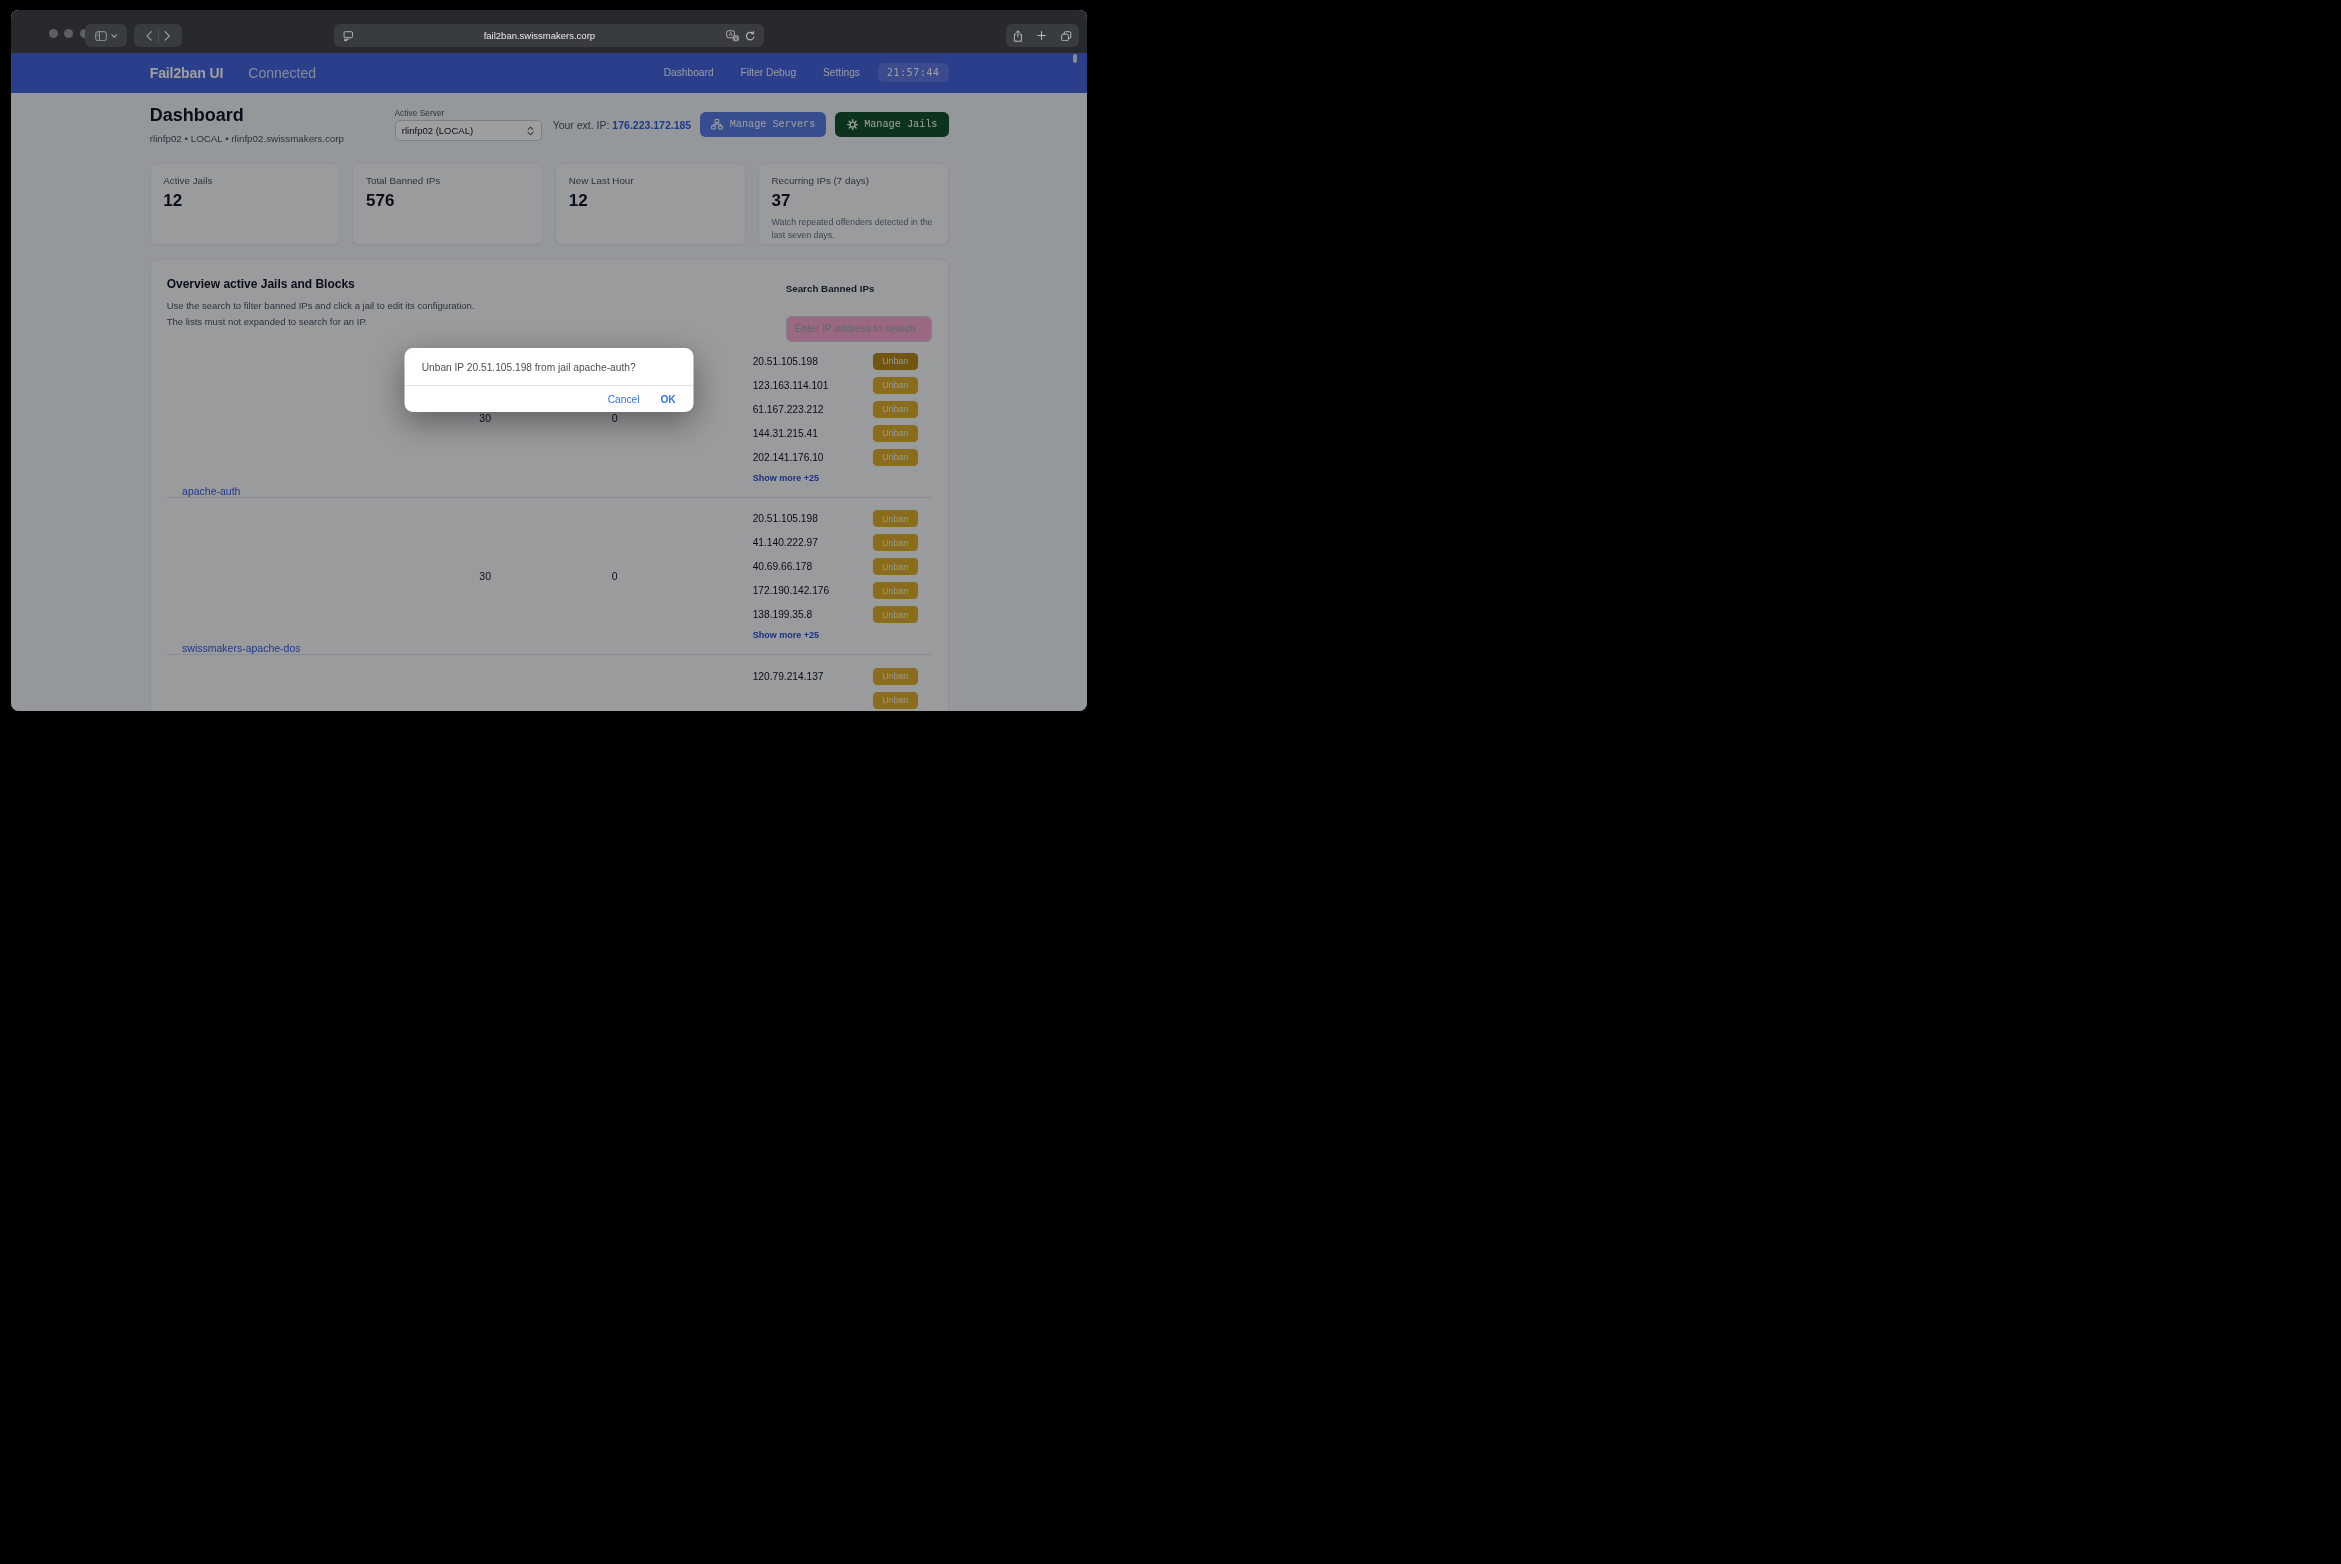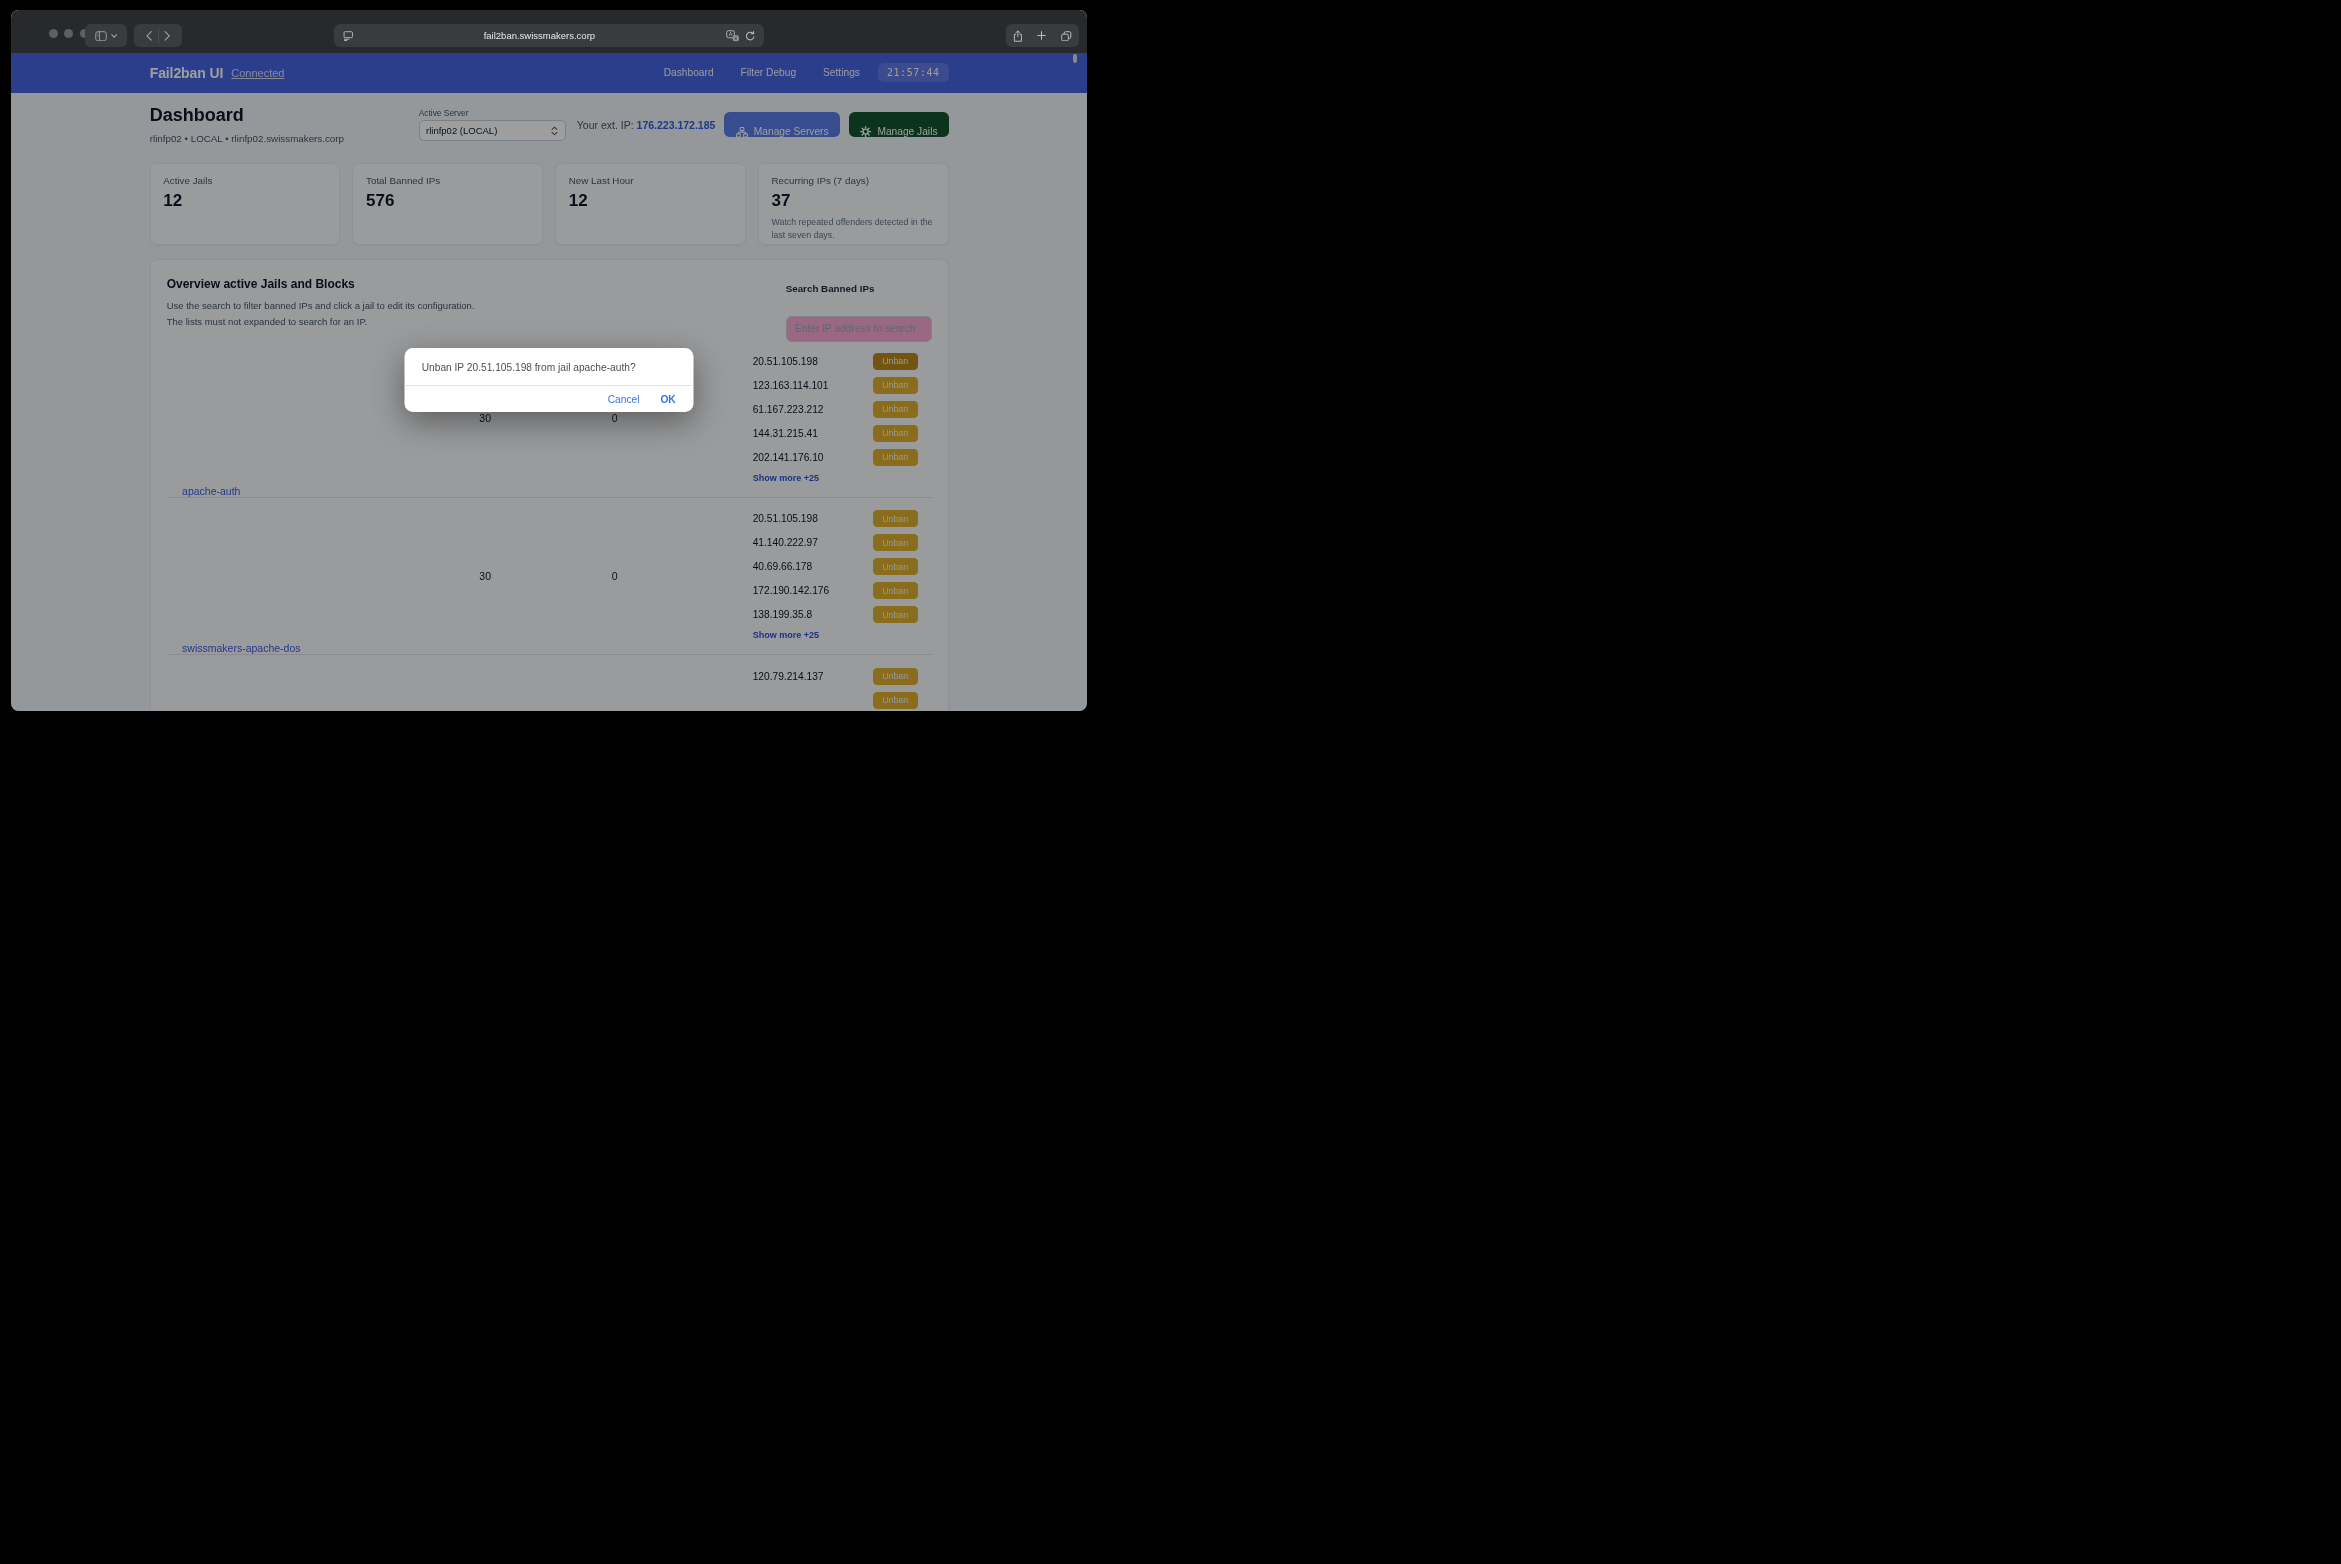--- a/index.html
+++ b/index.html
@@ -22,41 +22,41 @@
             background:#393c3f; border-radius:6.3px; display:flex; align-items:center; padding:0 8.4px; }
   .url-text { flex:1; text-align:center; color:#e7e8e9; font-size:9.5px; }
   .right-group { position:absolute; right:8.4px; top:14.7px; width:73px; height:23px; background:#393c3f;
                  border-radius:5.6px; display:flex; align-items:center; justify-content:space-around; color:#b9bcc0; }
   svg.cicon { display:block; }
 
   
   .navbar { height:40px; background:#4565e0; }
   .navbar-inner { width:799px; margin:0 auto; height:100%; display:flex; align-items:center; }
   .brand { color:#fff; font-size:14px; font-weight:700; letter-spacing:-0.1px; }
-  .conn { margin-left:8px; font-size:11px; color:rgba(255,255,255,0.78);text-decoration:underline; }
+  .conn { margin-left:25px; font-size:14px; color:rgba(255,255,255,0.78); }
   .nav-links { margin-left:auto; display:flex; align-items:center; gap:27px; }
   .nav-link { color:rgba(255,255,255,0.95); font-size:10.2px; font-weight:500; cursor:pointer; }
   .clock { margin-left:18px; background:rgba(255,255,255,0.14); border-radius:5.6px; padding:4.2px 9px;
            color:#fff; font-family:"DejaVu Sans Mono", monospace; font-size:9.8px; letter-spacing:0.7px; }
 
   
   .page { width:799px; margin:0 auto; padding-top:12.6px; }
   .page-header { display:flex; align-items:center; }
   .page-title { font-size:18px; font-weight:700; color:#0f172a; margin-bottom:6.3px; }
   .page-sub { font-size:9.8px; color:#475569; }
   .header-controls { margin-left:auto; display:flex; align-items:center; gap:9px; }
   .server-group { display:flex; flex-direction:column; }
   .server-label { font-size:8.4px; color:#475569; margin-bottom:2.8px; }
   .server-select { width:147px; height:21px; background:#fff; border:0.7px solid #c6cfdb; border-radius:4.9px;
                    display:flex; align-items:center; padding:0 6.3px; font-size:9.5px; color:#111827; cursor:pointer; }
   .server-select span { flex:1; }
   .extip { font-size:10.5px; color:#475569; margin-left:2.1px; white-space:nowrap; align-self:center; }
   .extip b { color:#2e5ce0; font-weight:700; }
   .btn { height:25px; border:none; border-radius:5.6px; color:#fff; font-size:10.2px; font-weight:500;
-         display:flex; align-items:flex-end; gap:6.3px; padding:0 11.2px; cursor:pointer; font-family:Liberation Sans, sans-serif; }
+         display:flex; align-items:center; gap:6.3px; padding:0 11.2px; cursor:pointer; font-family:Liberation Mono, monospace; }
   .btn-servers { background:#5b7ce8; }
   .btn-jails { background:#14532d; }
 
   
   .stats { display:grid; grid-template-columns:repeat(4,1fr); gap:12px; margin-top:19px; }
   .card { background:#f8fafc; border:0.7px solid #e7ecf2; border-radius:7px; padding:11.2px 12.6px; height:82px;
           box-shadow:0 0.7px 1.4px rgba(15,23,42,0.05); }
   .card-label { font-size:9.8px; color:#475569; margin-bottom:5.6px; }
   .card-value { font-size:17px; font-weight:700; color:#0f172a; }
   .card-desc { font-size:8.8px; color:#64748b; margin-top:4.9px; line-height:1.45; }

